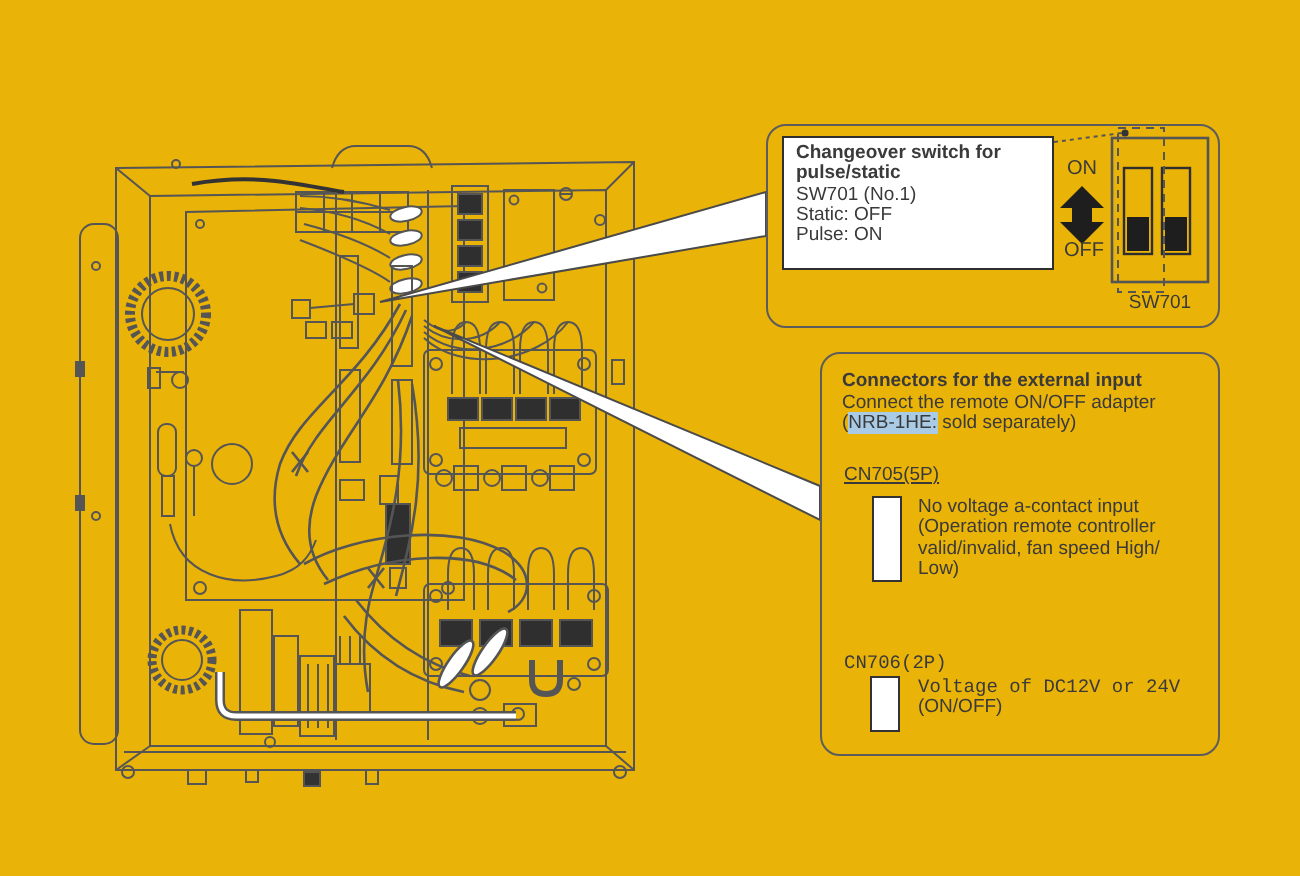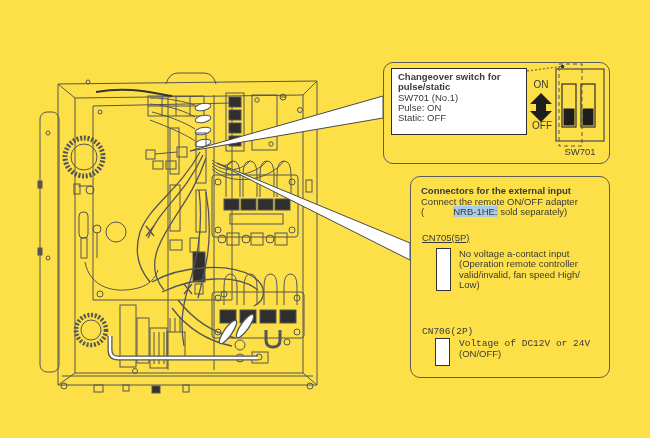--- a/index.html
+++ b/index.html
@@ -1,26 +1,26 @@
 <!DOCTYPE html>
 <html><head>
 <meta charset="utf-8">
 <style>
   html,body{margin:0;padding:0;background:#fff;}
   body{font-family:"Liberation Sans", sans-serif; color:#3a3a3a;}
-  .stage{position:relative;width:650px;height:438px;background:#fde047;overflow:hidden;}
+  .stage{position:relative;width:650px;height:438px;background:#eab308;overflow:hidden;}
   .callout{position:absolute;border:1.5px solid #5c5c5c;border-radius:10px;background:transparent;box-sizing:border-box;}
   .notebox{position:absolute;border:1.5px solid #2e2e2e;background:#fff;box-sizing:border-box;
            padding:3px 0 0 6px;font-size:9.5px;line-height:10.3px;}
   .b{font-weight:bold;}
   .t{position:absolute;font-size:9.5px;line-height:10.3px;white-space:nowrap;}
   .tiny{font-size:10px;font-weight:normal;}
   .ctr{text-align:center;}
   .connrect{position:absolute;border:1.3px solid #333;background:#fff;box-sizing:border-box;}
-  .hl{background:#a9cbe6;margin-left:29px;}
+  .hl{background:#a9cbe6;}
   svg{position:absolute;left:0;top:0;}
 </style>
 </head>
 <body>
 
 <div class="stage">
 
   <svg width="650" height="438" viewBox="0 0 650 438">
     <g stroke="#555" fill="none" stroke-width="1">
 
@@ -219,22 +219,22 @@
       </g>
     </g>
   </svg>
 
   <div class="callout" style="left:383px;top:62px;width:227px;height:102px;">
   </div>
   <div class="notebox" style="left:391px;top:68px;width:136px;height:67px;">
     <div class="b">Changeover switch for</div>
     <div class="b">pulse/static</div>
     <div>SW701 (No.1)</div>
+    <div>Static: OFF</div>
     <div>Pulse: ON</div>
-    <div>Static: OFF</div>
   </div>
   <div class="t tiny ctr" style="left:529px;top:80px;width:24px;">ON</div>
   <div class="t tiny ctr" style="left:528px;top:121px;width:28px;">OFF</div>
   <div class="t ctr" style="left:550px;top:147px;width:60px;">SW701</div>
 
   <div class="callout" style="left:410px;top:176px;width:200px;height:202px;">
     <div class="t" style="left:10px;top:19.5px;">Connect the remote ON/OFF adapter</div>
     <div class="t b" style="left:10px;top:9px;">Connectors for the external input</div>
     <div class="t" style="left:10px;top:30px;"><span>(</span><span class="hl">NRB-1HE:</span><span> sold separately)</span></div>
 

